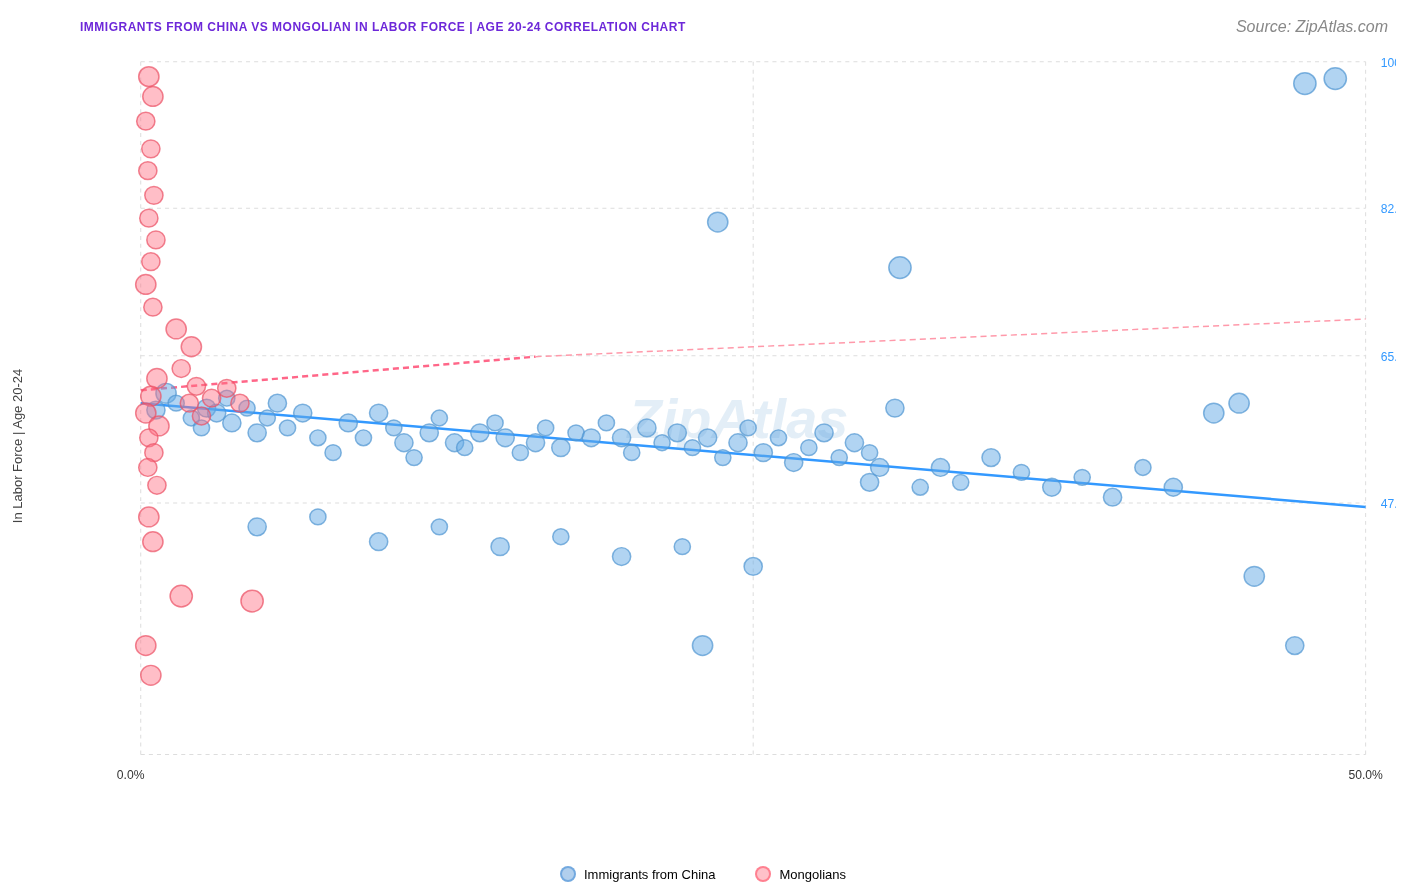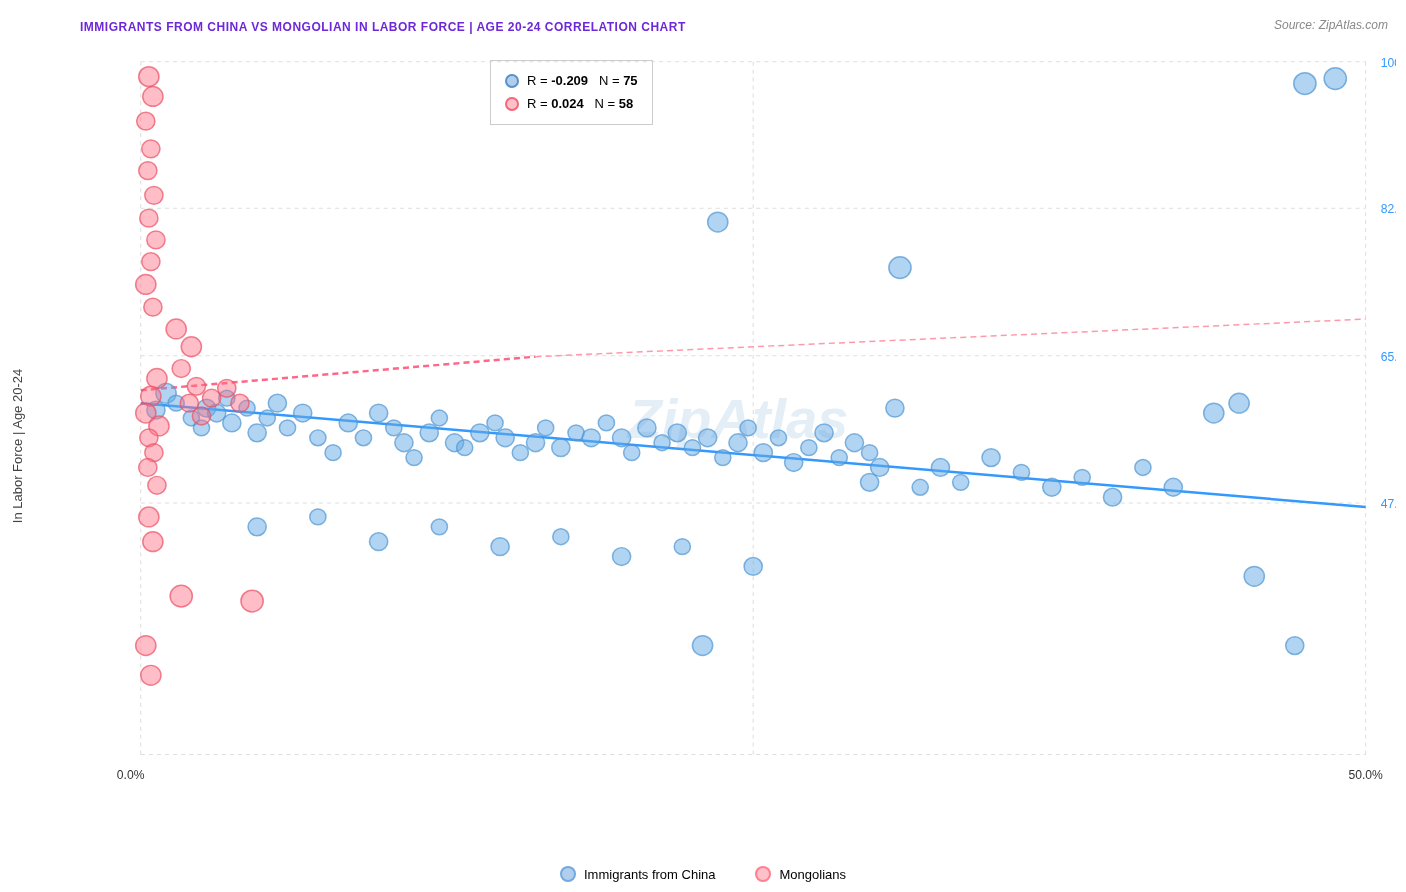--- a/index.html
+++ b/index.html
@@ -21,21 +21,21 @@
       font-size: 12px;
       font-weight: bold;
       color: #6d28d9;
       margin-bottom: 8px;
       letter-spacing: 0.5px;
     }
     .source-label {
       position: absolute;
       top: 18px;
       right: 18px;
-      font-size: 12px;
+      font-size: 16px;
       color: #888;
       font-style: italic;
       margin-left: 40px;
     }
     .chart-area {
       position: relative;
       width: 100%;
       height: calc(100% - 40px);
     }
     .y-axis-label {
@@ -127,30 +127,20 @@
       flex-shrink: 0;
     }
   </style>
 </head>
 <body>
 
 <div class="chart-container">
   <div class="chart-title">IMMIGRANTS FROM CHINA VS MONGOLIAN IN LABOR FORCE | AGE 20-24 CORRELATION CHART</div>
   <div class="source-label">Source: ZipAtlas.com</div>
 
-  <div class="legend-box">
-    <div class="legend-box-row">
-      <div class="lb-circle" style="background:rgba(100,160,220,0.5);border:2px solid rgba(80,140,200,0.9);"></div>
-      <span>R = <strong>-0.209</strong>&nbsp;&nbsp;&nbsp;N = <strong>75</strong></span>
-    </div>
-    <div class="legend-box-row">
-      <div class="lb-circle" style="background:rgba(255,100,120,0.4);border:2px solid rgba(240,80,100,0.8);"></div>
-      <span>R = <strong>0.024</strong>&nbsp;&nbsp;&nbsp;N = <strong>58</strong></span>
-    </div>
-  </div>
 
   <div class="y-axis-label">In Labor Force | Age 20-24</div>
 
   <div class="chart-area">
     <div class="watermark">ZipAtlas</div>
     <svg class="chart-svg" viewBox="0 0 1300 760" preserveAspectRatio="none">
 
       <line x1="60" y1="20" x2="1270" y2="20" class="grid-line"></line>
       <line x1="60" y1="168" x2="1270" y2="168" class="grid-line"></line>
       <line x1="60" y1="317" x2="1270" y2="317" class="grid-line"></line>

